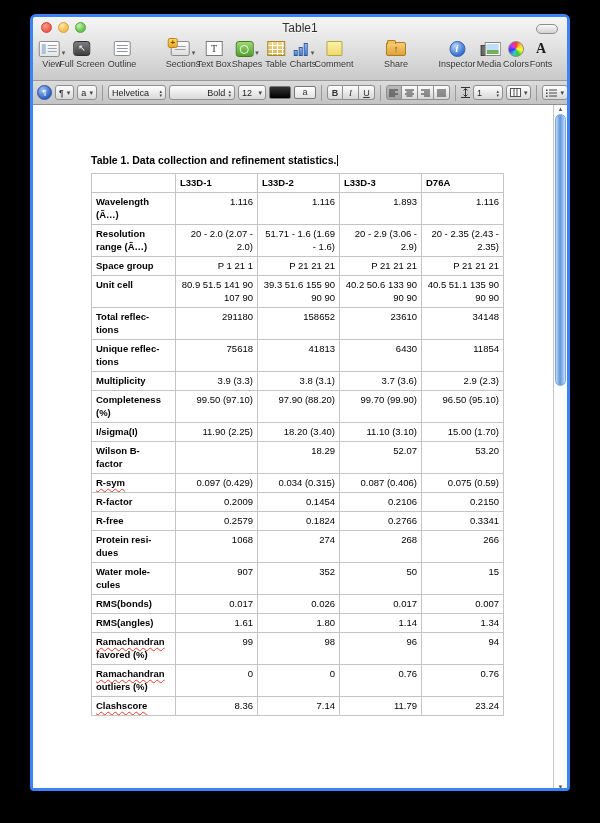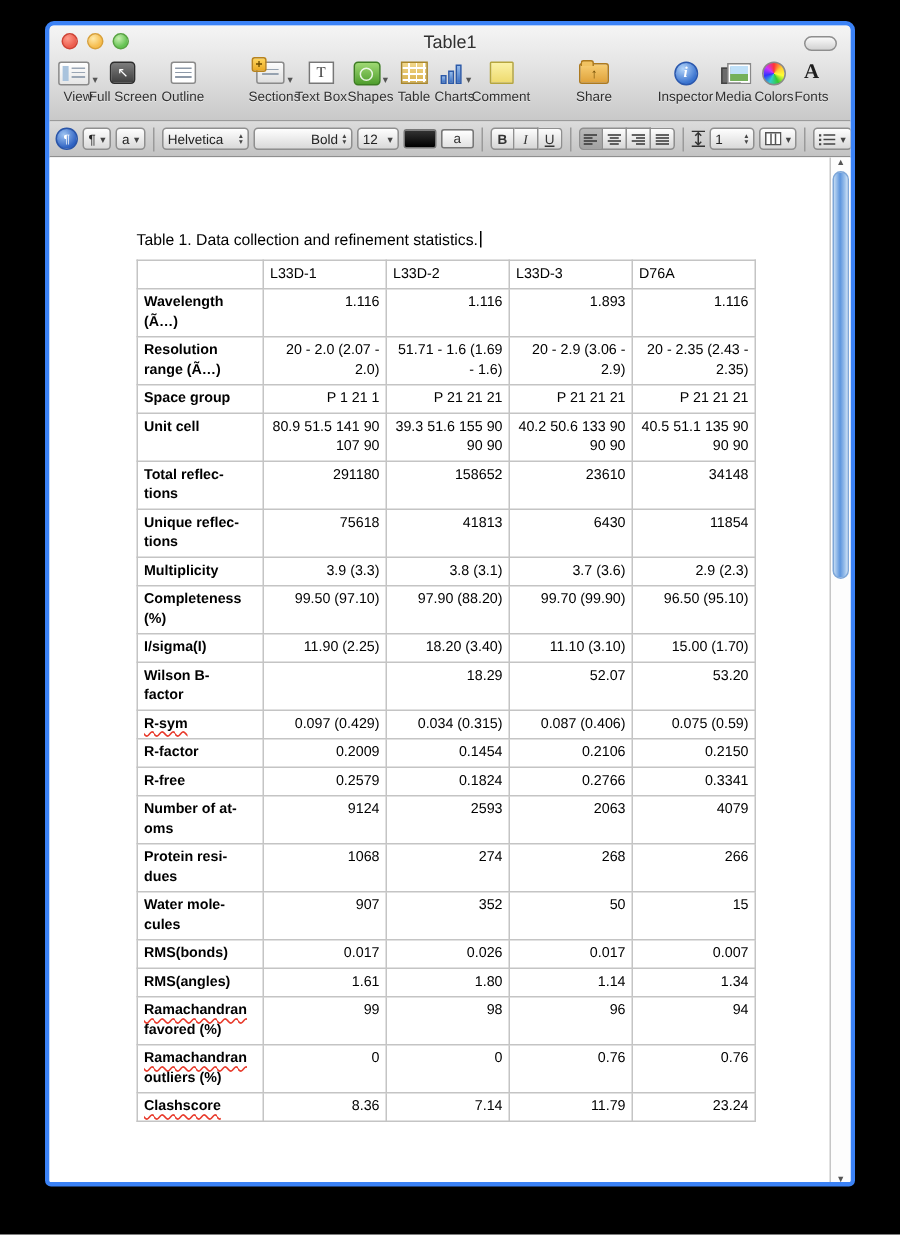--- a/index.html
+++ b/index.html
@@ -99,29 +99,29 @@
   .fb-btn{height:15px;min-width:16px;background:linear-gradient(#fdfdfd,#d6d6d6);border:1px solid #8f8f8f;
       font-size:9px;color:#333;display:flex;align-items:center;justify-content:center;padding:0 2px;box-sizing:border-box;}
   .fb-btn+.fb-btn{border-left:none;}
   .fb-btn:first-child{border-radius:3px 0 0 3px;}
   .fb-btn:last-child{border-radius:0 3px 3px 0;}
   .fb-btn.active{background:linear-gradient(#b9b9b9,#a2a2a2);}
   .fb-btn svg{display:block;}
   
   .docwrap{position:relative;height:686px;background:#fff;}
   .docpage{position:absolute;left:0;top:0;right:14px;bottom:0;background:#fff;overflow:hidden;}
-  .doc-title{position:absolute;left:58px;top:49px;font-size:10.5px;font-weight:normal;color:#000;}
+  .doc-title{position:absolute;left:58px;top:49px;font-size:10.5px;font-weight:bold;color:#000;}
   .caret{display:inline-block;width:1px;height:11px;background:#000;vertical-align:-2px;margin-left:1px;}
   table.stats{position:absolute;left:58px;top:68px;border-collapse:collapse;table-layout:fixed;
       font-size:9.5px;color:#000;}
   table.stats col.c0{width:84px;}
   table.stats col.cv{width:82px;}
   table.stats th,table.stats td{border:1px solid #c4c4c4;padding:2px 4px 3px 4px;vertical-align:top;
       line-height:13px;overflow:hidden;}
-  table.stats thead th{text-align:left;font-weight:normal;}
+  table.stats thead th{text-align:left;font-weight:bold;}
   table.stats th.rowlbl{text-align:left;font-weight:bold;}
   table.stats td.val{text-align:right;white-space:pre-line;font-weight:normal;}
   .sq{text-decoration:underline;text-decoration-style:wavy;text-decoration-color:#e8392a;
       text-decoration-thickness:1px;text-underline-offset:2px;}
   
   .vscroll{position:absolute;right:0;top:0;bottom:0;width:14px;background:#fdfdfd;border-left:1px solid #c6c6c6;box-sizing:border-box;}
   .vscroll .arrow{position:absolute;left:0;right:0;text-align:center;font-size:6px;color:#555;}
   .vscroll .arrow.up{top:1px;}
   .vscroll .arrow.down{bottom:1px;}
   .thumb{position:absolute;left:1px;width:11px;top:9px;height:272px;border-radius:6px;
@@ -481,27 +481,20 @@
               <td class="val">0.2150</td>
             </tr>
             <tr>
               <th class="rowlbl"><span>R-free</span></th>
               <td class="val">0.2579</td>
               <td class="val">0.1824</td>
               <td class="val">0.2766</td>
               <td class="val">0.3341</td>
             </tr>
             <tr>
-              <th class="rowlbl"><span>Number of at-</span><br><span>oms</span></th>
-              <td class="val">9124</td>
-              <td class="val">2593</td>
-              <td class="val">2063</td>
-              <td class="val">4079</td>
-            </tr>
-            <tr>
               <th class="rowlbl"><span>Protein resi-</span><br><span>dues</span></th>
               <td class="val">1068</td>
               <td class="val">274</td>
               <td class="val">268</td>
               <td class="val">266</td>
             </tr>
             <tr>
               <th class="rowlbl"><span>Water mole-</span><br><span>cules</span></th>
               <td class="val">907</td>
               <td class="val">352</td>

